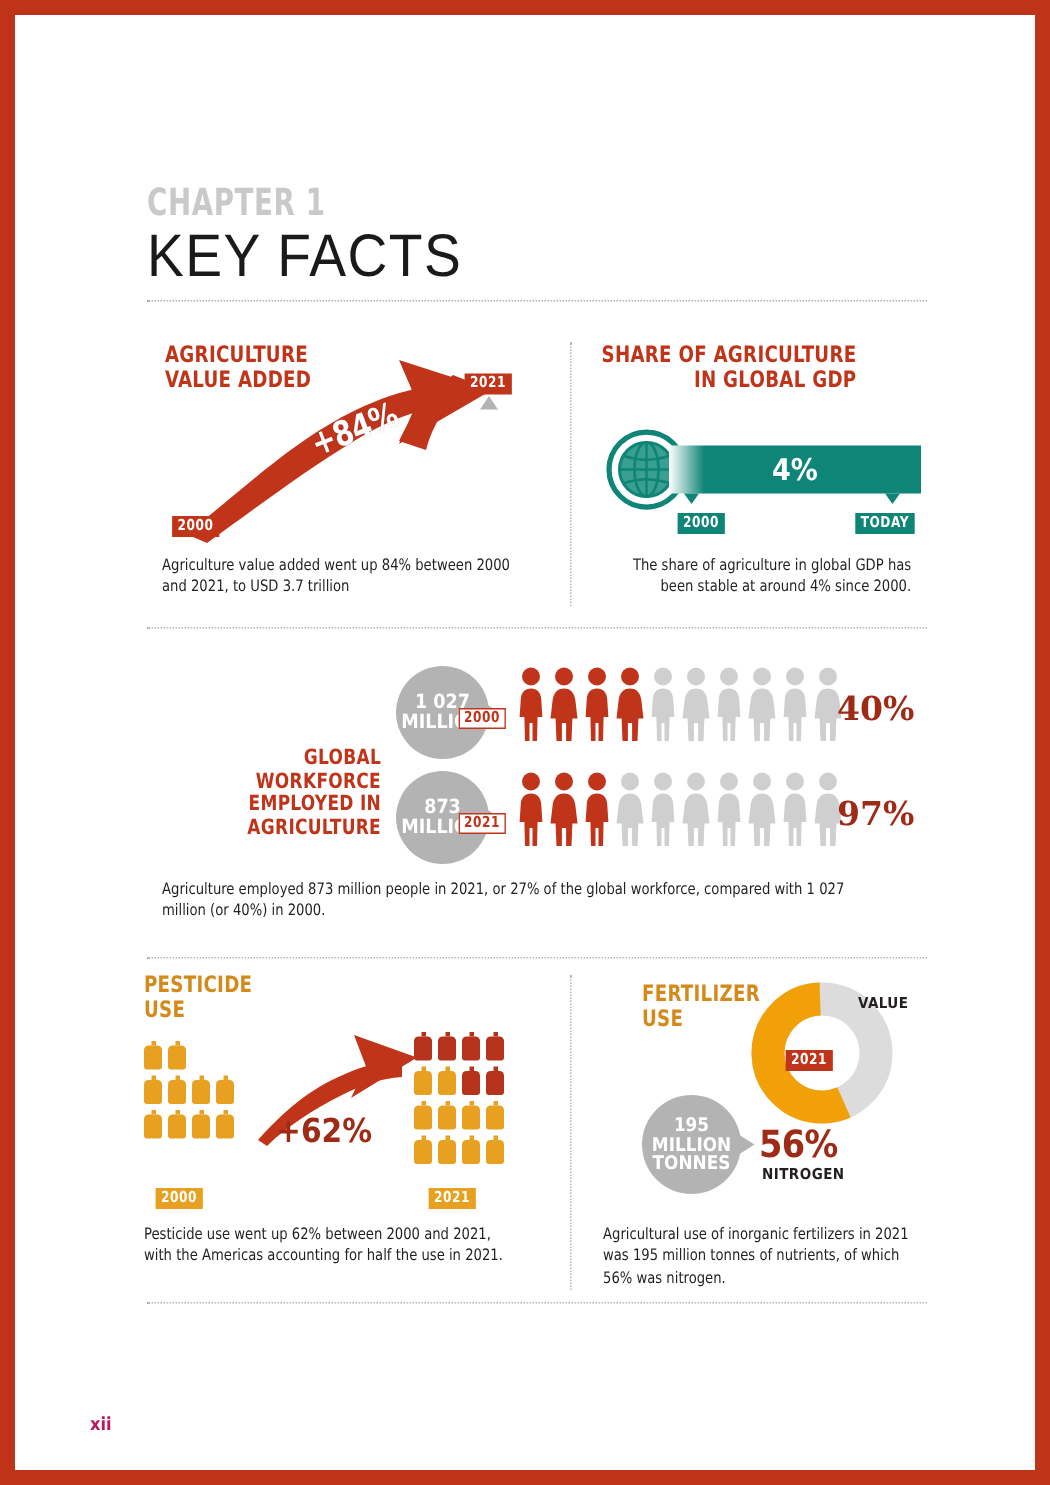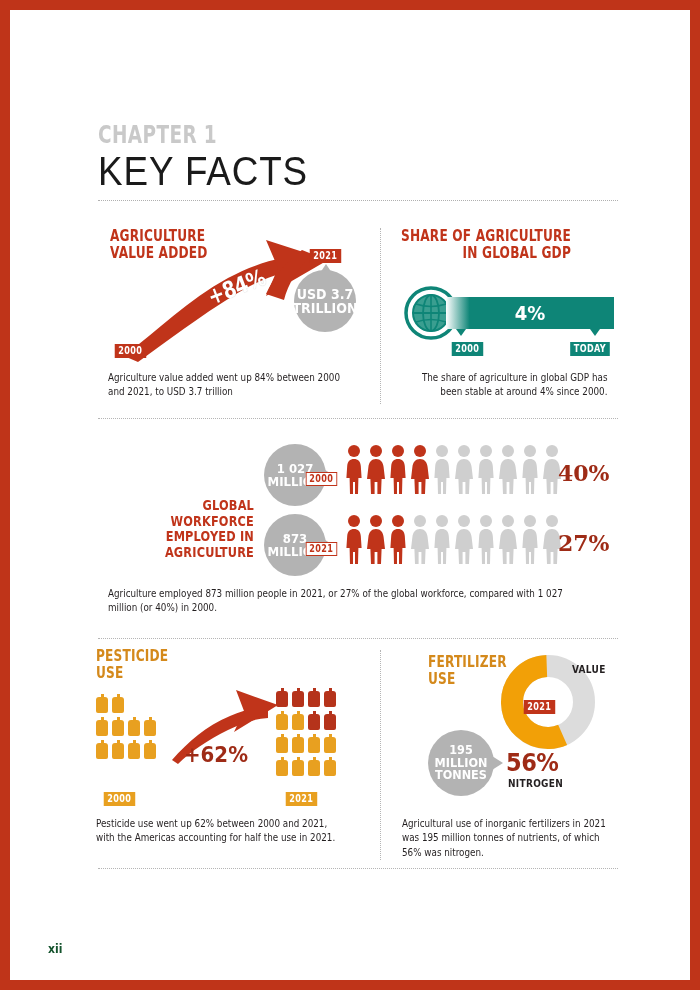--- a/index.html
+++ b/index.html
@@ -167,21 +167,21 @@
     position:absolute;left:106px;top:100px;color:#9e2b16;font-weight:bold;font-size:25px;
     font-family:"DejaVu Sans Condensed","Liberation Sans",sans-serif;letter-spacing:-.5px;
   }
   #p5 .nlab{
     position:absolute;left:108px;top:130px;font-weight:bold;font-size:10px;color:#231f20;
     font-family:"DejaVu Sans Condensed","Liberation Sans",sans-serif;letter-spacing:.3px;
   }
   #p5 .cap{position:absolute;left:2px;top:168px;width:220px;}
 
   .pagenum{
-    position:absolute;left:38px;top:932px;font-size:12px;font-weight:bold;color:#14532d;
+    position:absolute;left:50px;top:932px;font-size:12px;font-weight:bold;color:#be185d;
     font-family:"DejaVu Sans Condensed","Liberation Sans",sans-serif;
   }
 </style>
 </head>
 <body>
 
 <div class="sheet">
 
   <div class="hdr">
     <div class="chapter">CHAPTER 1</div>
@@ -202,22 +202,20 @@
     <svg class="arrow" width="240" height="125" viewBox="0 0 240 125">
       <path d="M8,118 C42,92 72,62 112,40 C142,24 168,18 196,16 L196,30 C170,32 146,40 120,56 C84,78 50,104 22,124 Z" fill="#c0341a"></path>
       <path d="M150,2 L212,22 L150,58 L162,30 Z" fill="#c0341a"></path>
       <path d="M196,16 C182,30 172,46 168,62 L150,56 C158,38 170,24 186,12 Z" fill="#c0341a"></path>
     </svg>
 
     <div class="pct">+84%</div>
     <div class="t2000"><span class="tag">2000</span></div>
     <div class="t2021"><span class="tag">2021</span></div>
     <div class="notch"></div>
-    <div class="circ-gray circ" style="white-space:pre-line;">USD 3.7
-TRILLION</div>
     <div class="caption cap">Agriculture value added went up 84% between 2000 and 2021, to USD 3.7 trillion</div>
   </div>
 
   <div id="p2">
     <div class="panel-title t" style="white-space:pre-line;">SHARE OF AGRICULTURE
 IN GLOBAL GDP</div>
 
     <svg class="globewrap" width="54" height="54" viewBox="0 0 54 54">
       <circle cx="27" cy="27" r="25" fill="none" stroke="#0e8577" stroke-width="3.5"></circle>
       <circle cx="27" cy="27" r="18" fill="#3a9e90"></circle>
@@ -333,21 +331,21 @@
           <circle cx="10" cy="7" r="6" fill="#cfcfcf"></circle>
           <path d="M10,15 C14,15 16.5,17.5 16.8,22 L17.6,34 L14.4,34 L14,50 L11,50 L11,38 L9,38 L9,50 L6,50 L5.6,34 L2.4,34 L3.2,22 C3.5,17.5 6,15 10,15 Z" fill="#cfcfcf"></path>
         </svg>
         <svg width="20" height="52" viewBox="0 0 20 52">
           <circle cx="10" cy="7" r="6" fill="#cfcfcf"></circle>
           <path d="M10,15 C14.5,15 17,18 17.6,23 L19,35 L15.6,35 L15,50 L11.4,50 L11.4,38 L8.6,38 L8.6,50 L5,50 L4.4,35 L1,35 L2.4,23 C3,18 5.5,15 10,15 Z" fill="#cfcfcf"></path>
         </svg>
       </div>
 
     <div class="pc pc1">40%</div>
-    <div class="pc pc2">27%</div>
+    <div class="pc pc2">97%</div>
     <div class="caption cap">Agriculture employed 873 million people in 2021, or 27% of the global workforce, compared with 1 027 million (or 40%) in 2000.</div>
   </div>
 
   <div id="p4">
     <div class="panel-title orange t" style="white-space:pre-line;">PESTICIDE
 USE</div>
 
     <div class="g2000">
         <div style="display: flex; gap: 4px; margin-bottom: 4px;">
           <div class="bottle" style="background: transparent;">

